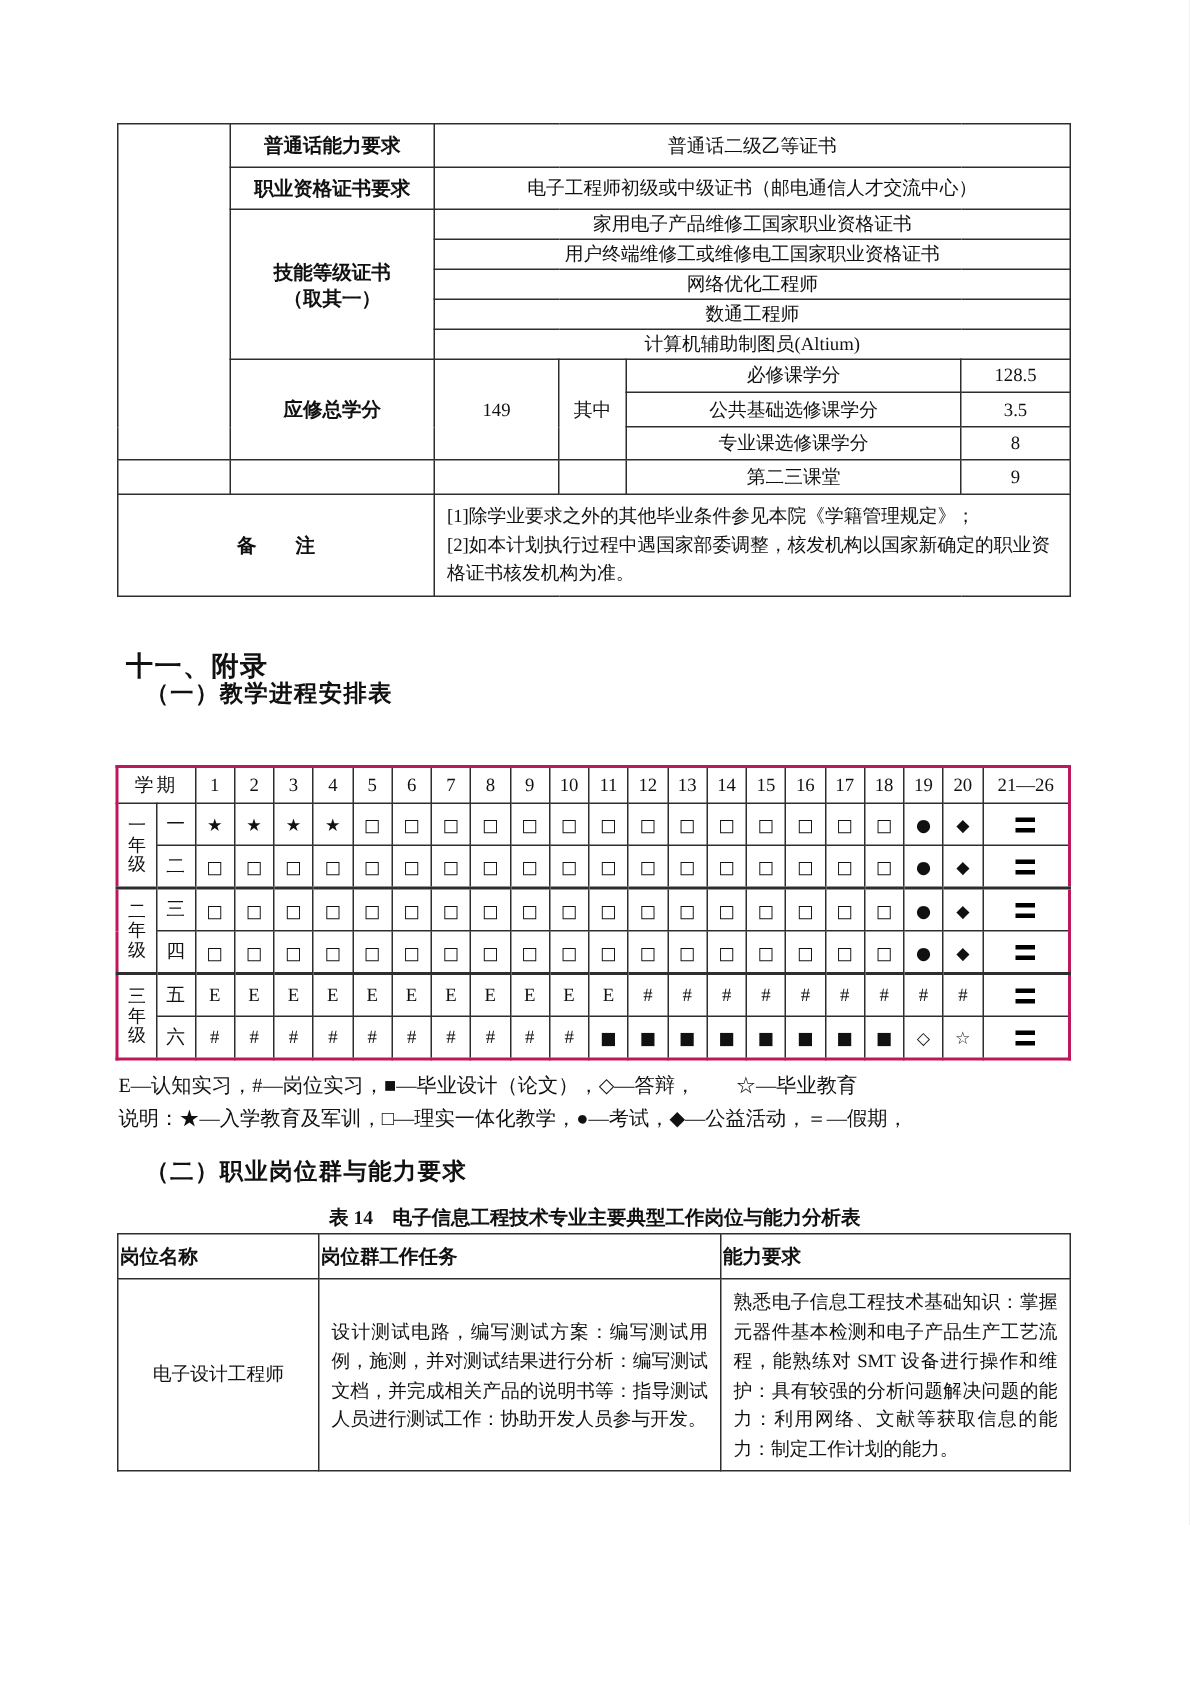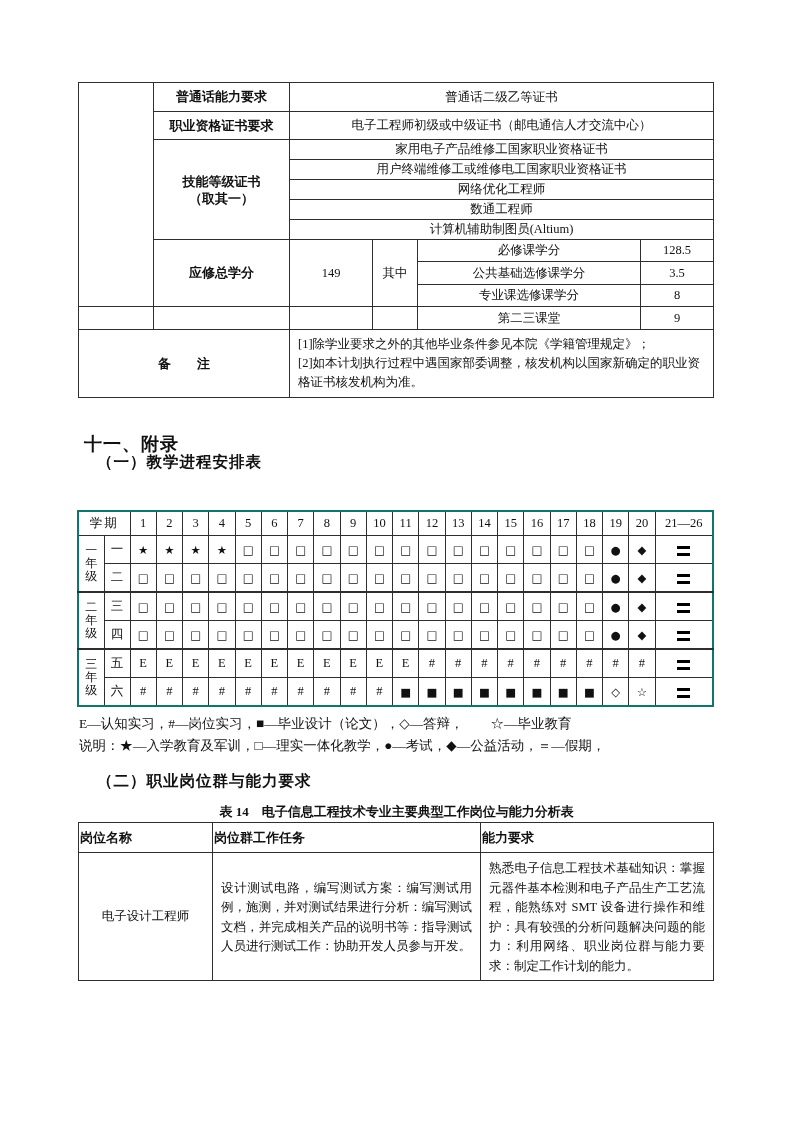--- a/index.html
+++ b/index.html
@@ -31,21 +31,21 @@
   
   .appendix-title{position:absolute;left:84px;top:415px;font-size:18px;font-weight:bold;letter-spacing:1px;margin-top:17px;}
   .sub-title{position:absolute;font-size:15.5px;font-weight:bold;letter-spacing:1px;}
   .sub1{left:97px;top:452px;}
   .sub2{left:97px;top:771px;}
   .caption{position:absolute;left:0;width:793px;text-align:center;font-size:13px;font-weight:bold;}
   .cap13{top:487px;}
   .cap14{top:803px;}
 
   
-  .t13{left:77px;top:510px;width:637px;border:2px solid #0f766e;}
+  .t13{left:77px;top:510px;width:637px;border:2px solid #be185d;}
   .t13 td{text-align:center;padding:0;}
   .t13 .hrow td{height:23px;font-size:12.5px;}
   .t13 .drow td{height:27px;}
   .t13 .corner{font-size:12.5px;letter-spacing:2px;}
   .t13 .grade div{font-size:12px;line-height:13px;}
   .t13 .sem{font-size:12.5px;}
   .t13 .sym{font-family:"DejaVu Sans",sans-serif;font-size:11.5px;}
   .t13 .txt{font-size:12.5px;font-family:"Liberation Serif","DejaVu Serif",serif;}
   .t13 tr.gtop td{border-top:2px solid #2e2e2e;}
   .dbar{display:inline-block;width:13px;height:10px;border-top:3px solid #000;border-bottom:3px solid #000;box-sizing:border-box;vertical-align:middle;}
@@ -368,18 +368,18 @@
     </colgroup>
     <tbody>
       <tr class="hdr">
         <td>岗位名称</td>
         <td>岗位群工作任务</td>
         <td>能力要求</td>
       </tr>
       <tr class="body">
         <td class="pos">电子设计工程师</td>
         <td class="cell-text">设计测试电路，编写测试方案：编写测试用例，施测，并对测试结果进行分析：编写测试文档，并完成相关产品的说明书等：指导测试人员进行测试工作：协助开发人员参与开发。</td>
-        <td class="cell-text">熟悉电子信息工程技术基础知识：掌握元器件基本检测和电子产品生产工艺流程，能熟练对 SMT 设备进行操作和维护：具有较强的分析问题解决问题的能力：利用网络、职业岗位群与能力要求：制定工作计划的能力。</td>
+        <td class="cell-text">熟悉电子信息工程技术基础知识：掌握元器件基本检测和电子产品生产工艺流程，能熟练对 SMT 设备进行操作和维护：具有较强的分析问题解决问题的能力：利用网络、文献等获取信息的能力：制定工作计划的能力。</td>
       </tr>
     </tbody>
   </table>
 
 </div>
 
 </body></html>

